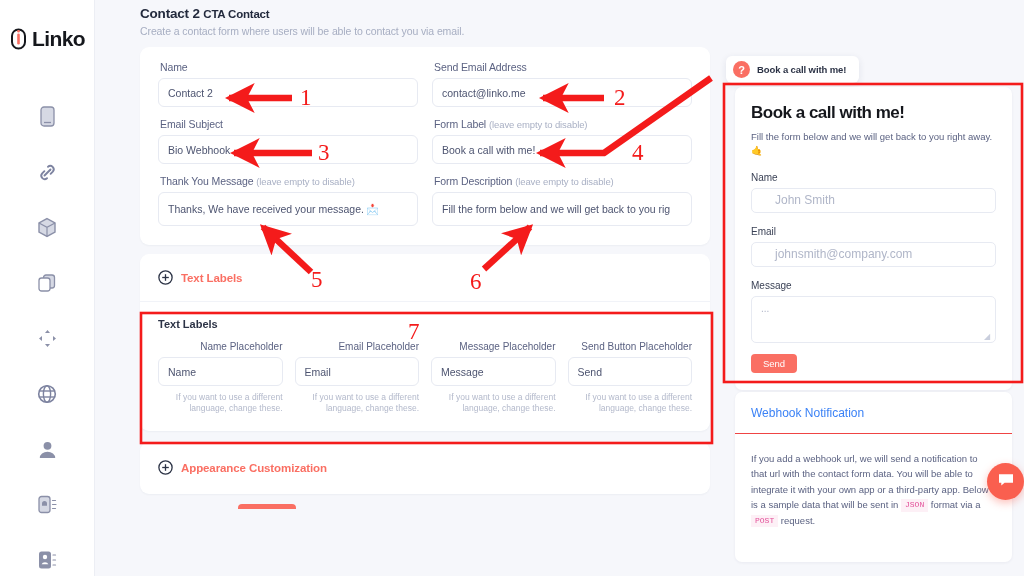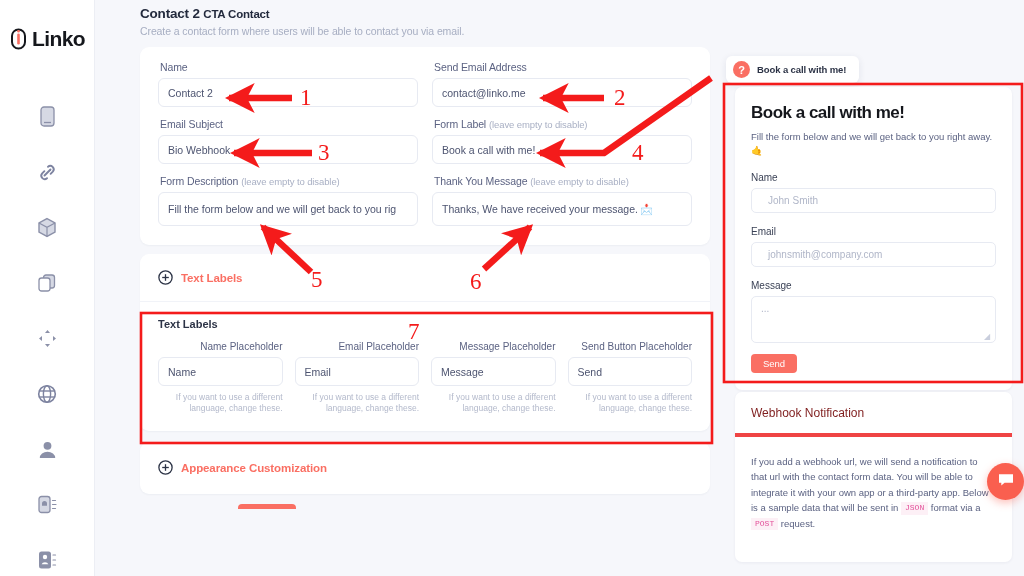--- a/index.html
+++ b/index.html
@@ -89,41 +89,41 @@
   #previewcard {
     position:absolute; left:12px; top:87px; width:277px;
     background:#fff; border-radius:7px; padding:16px 16px 17px 16px;
     box-shadow:0 1px 3px rgba(30,40,80,0.06);
   }
   #previewcard .ptitle { font-size:17px; font-weight:bold; color:#15171c; letter-spacing:-0.5px; }
   #previewcard .pdesc { font-size:9.5px; color:#5b6282; line-height:1.5; margin-top:7px; }
   #previewcard .plabel { font-size:10px; color:#3b4256; margin:13px 0 5px 0; }
   #previewcard .pinput {
     height:25px; border:1px solid #e7eaf2; border-radius:5px;
-    display:flex; align-items:center; padding:0 16px; font-size:10px; color:#b0b6c8;
+    display:flex; align-items:center; padding:0 23px; font-size:12px; color:#b0b6c8;
   }
   #previewcard .ptextarea {
     height:47px; border:1px solid #e7eaf2; border-radius:5px;
     padding:6px 9px; font-size:10px; color:#b0b6c8; position:relative;
   }
   #previewcard .ptextarea .grip {
     position:absolute; right:3px; bottom:2px; width:8px; height:8px; color:#c9cedd; font-size:8px;
   }
   #sendbtn {
     margin-top:11px; width:46px; height:19px; border-radius:4px; background:#fa6f63;
     color:#fff; font-size:9.5px; border:none; display:flex; align-items:center; justify-content:center;
     font-family:"Liberation Sans", sans-serif; cursor:pointer;
   }
 
   #webhookcard {
     position:absolute; left:12px; top:392px; width:277px; height:170px;
     background:#fff; border-radius:7px; box-shadow:0 1px 3px rgba(30,40,80,0.06);
     overflow:hidden;
   }
-  #webhookcard .whhead { font-size:12px; color:#7f1d1d; padding:14px 16px 13px 16px; border-bottom:4px solid #ef4444; }
+  #webhookcard .whhead { font-size:12px; color:#3b82f6; padding:14px 16px 13px 16px; border-bottom:1px solid #ef4444; }
   #webhookcard .whbody { padding:17px 16px 0 16px; font-size:9.5px; color:#5b6282; line-height:1.62; }
   .chip {
     display:inline-block; background:#fdf0f6; color:#e3519a; border-radius:0;
     padding:0 4px; font-family:"Liberation Mono", monospace; font-size:8px; vertical-align:1px;
   }
 
   #chatfab {
     position:absolute; left:264px; top:463px; width:37px; height:37px; border-radius:50%;
     background:#fa5f4f; display:flex; align-items:center; justify-content:center;
     box-shadow:0 3px 9px rgba(250,95,79,0.40);
@@ -291,31 +291,31 @@
         </div>
         <div class="finput">Book a call with me!</div>
       </div>
     </div>
 
     <div class="fgap"></div>
 
     <div class="frow">
       <div class="fcol">
         <div class="flabel">
+          <span>Thank You Message</span>
+          <span class="hint">(leave empty to disable)</span>
+        </div>
+        <div class="finput tall">Thanks, We have received your message. 📩</div>
+      </div>
+      <div class="fcol">
+        <div class="flabel">
           <span>Form Description</span>
           <span class="hint">(leave empty to disable)</span>
         </div>
         <div class="finput tall">Fill the form below and we will get back to you rig</div>
-      </div>
-      <div class="fcol">
-        <div class="flabel">
-          <span>Thank You Message</span>
-          <span class="hint">(leave empty to disable)</span>
-        </div>
-        <div class="finput tall">Thanks, We have received your message. 📩</div>
       </div>
     </div>
   </div>
 
   <div class="card" id="card-labels">
     <div class="collapse-head" id="labels-head">
       <span class="plus">
         <svg width="15" height="15" viewBox="0 0 15 15">
           <circle cx="7.5" cy="7.5" r="6.6" fill="none" stroke="#2c3346" stroke-width="1.3"></circle>
           <line x1="7.5" y1="4.2" x2="7.5" y2="10.8" stroke="#2c3346" stroke-width="1.3"></line>

